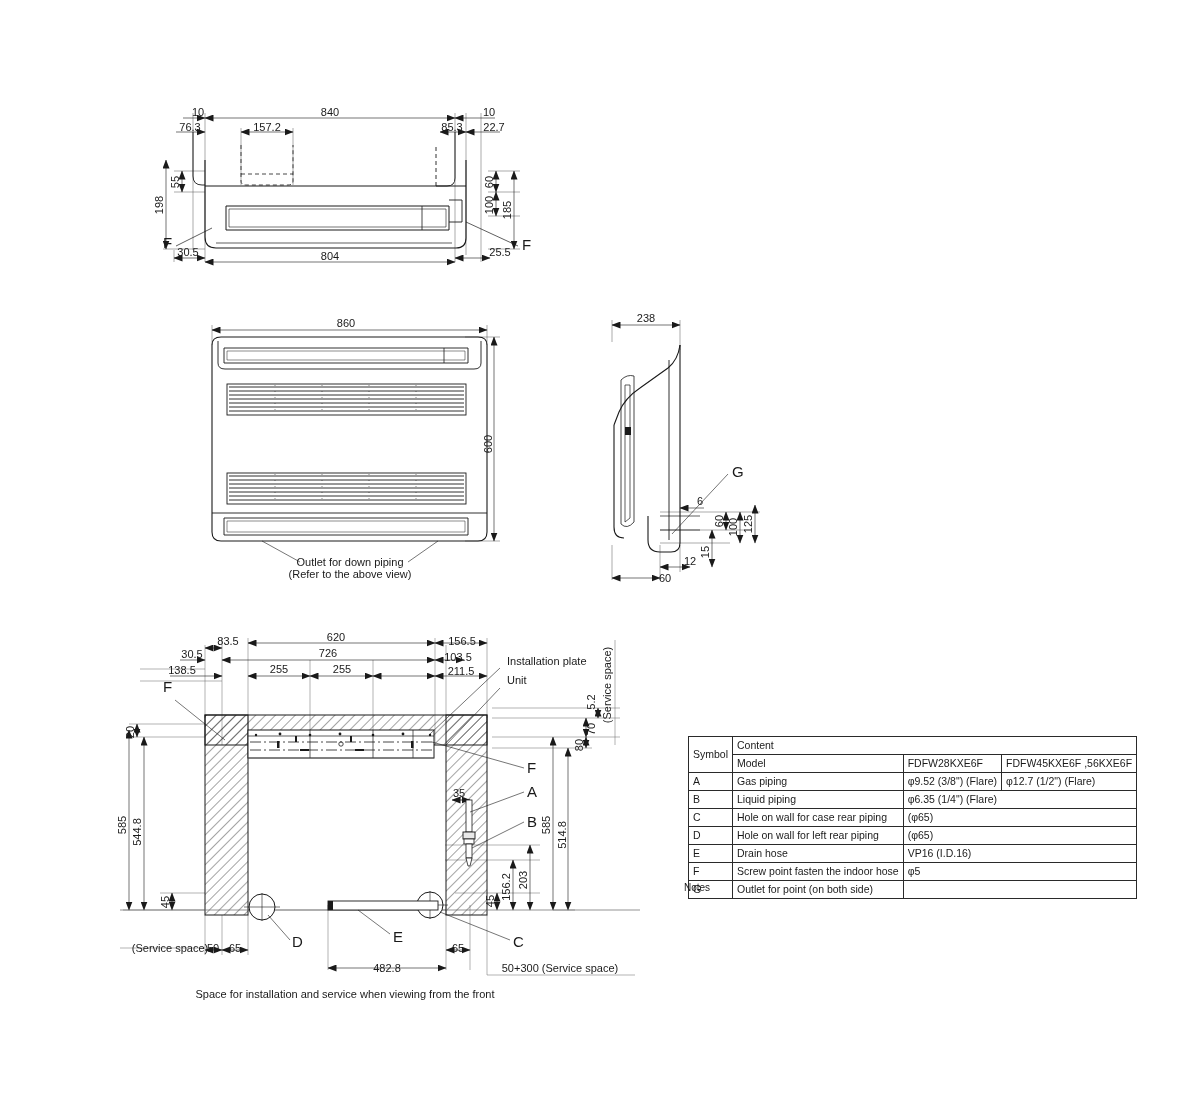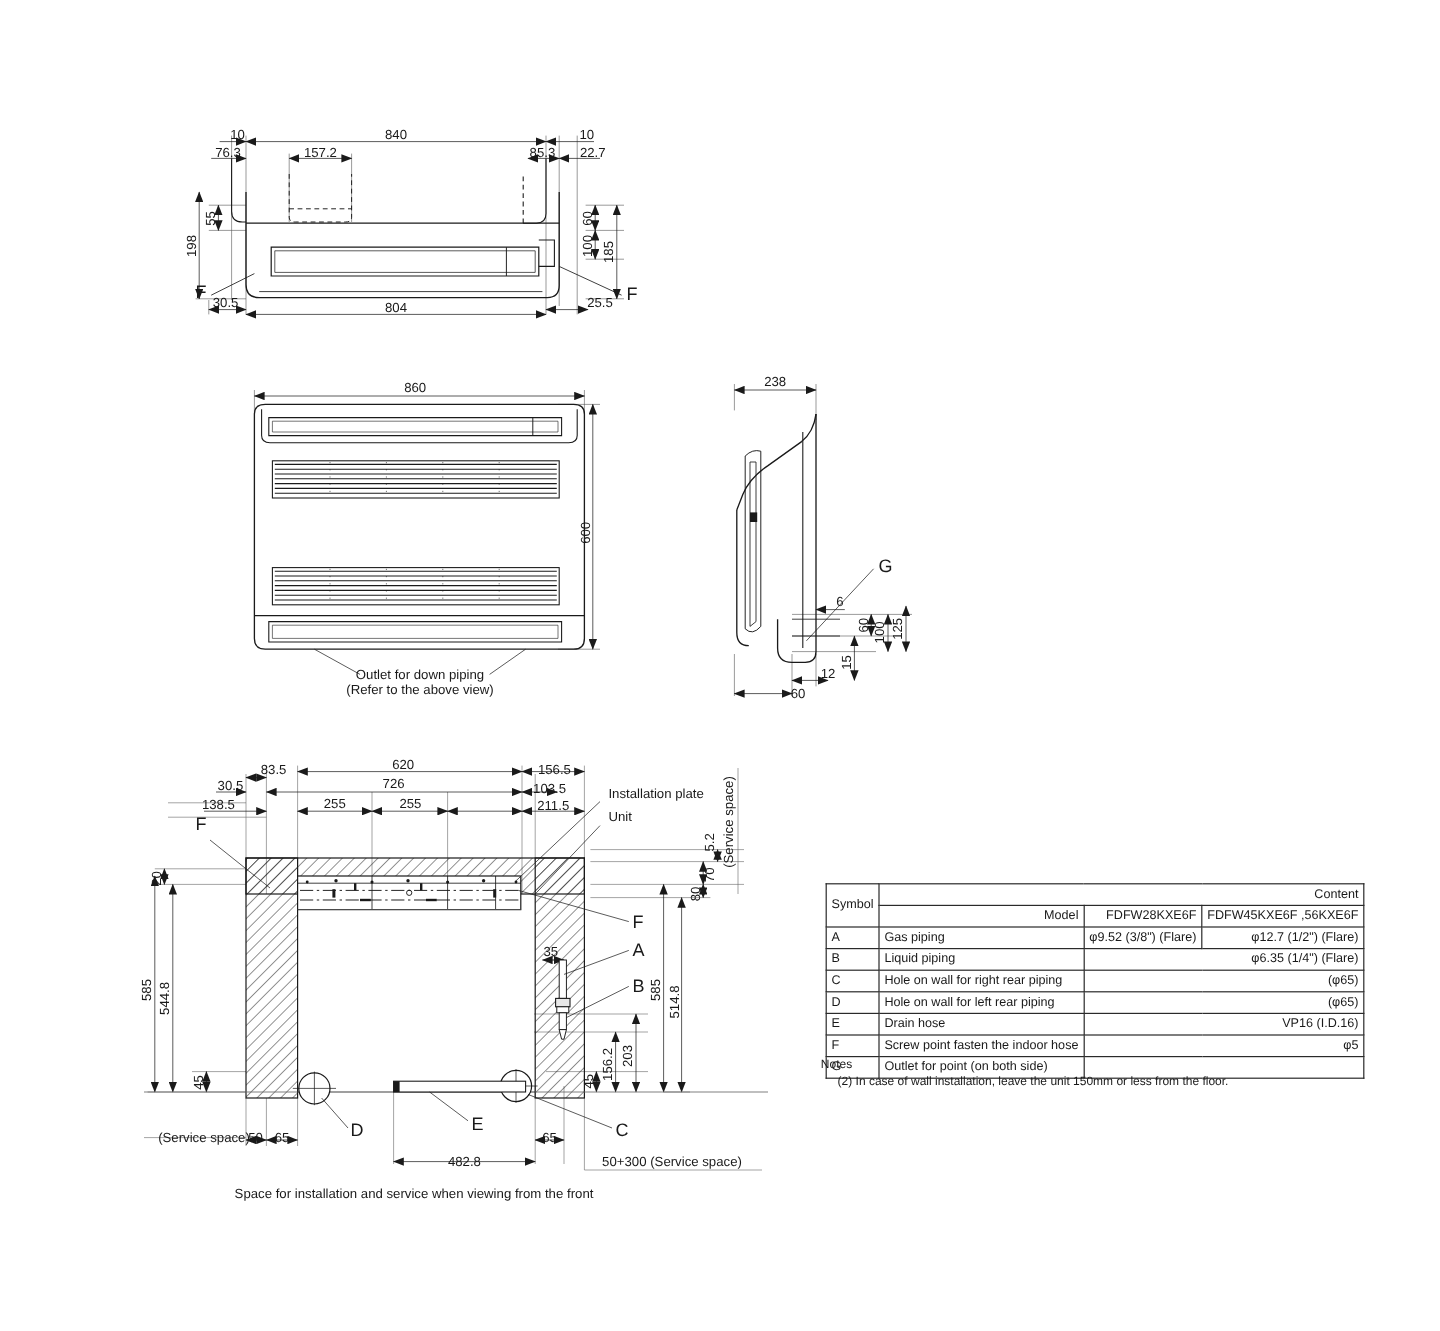--- a/index.html
+++ b/index.html
@@ -9,21 +9,21 @@
   svg{display:block;}
   .dimtxt{font-family:"Liberation Sans", sans-serif;font-size:11px;fill:#1a1a1a;}
   .letter{font-family:"Liberation Sans", sans-serif;font-size:15px;fill:#1a1a1a;}
   .caption{font-family:"Liberation Sans", sans-serif;font-size:11px;fill:#1a1a1a;}
   .tbl{position:absolute;border-collapse:collapse;}
   .tbl td{border:1px solid #2a2a2a;font-size:10.5px;
           font-family:"Liberation Sans", sans-serif;color:#1a1a1a;
           padding:1px 4px;height:15px;line-height:13px;white-space:nowrap;}
   .c-sym{width:40px;}
   .c-desc{width:215px;text-align:left;margin-top:35px;}
-  .c-val{text-align:right;}
+  .c-val{text-align:left;}
   .notes{position:absolute;font-size:10px;line-height:13px;
          font-family:"Liberation Sans", sans-serif;color:#1a1a1a;}
   .notes .nhead{font-size:10px;margin-bottom:1px;}
   .notes .nrow{padding-left:14px;}
 </style>
 </head>
 <body>
 
 <div id="sheet">
 
@@ -484,21 +484,21 @@
       <td class="c-val">φ9.52 (3/8") (Flare)</td>
       <td class="c-val">φ12.7 (1/2") (Flare)</td>
     </tr>
     <tr>
       <td class="c-sym">B</td>
       <td class="c-desc">Liquid piping</td>
       <td class="c-val" colspan="2">φ6.35 (1/4") (Flare)</td>
     </tr>
     <tr>
       <td class="c-sym">C</td>
-      <td class="c-desc">Hole on wall for right rear piping</td>
+      <td class="c-desc">Hole on wall for case rear piping</td>
       <td class="c-val" colspan="2">(φ65)</td>
     </tr>
     <tr>
       <td class="c-sym">D</td>
       <td class="c-desc">Hole on wall for left rear piping</td>
       <td class="c-val" colspan="2">(φ65)</td>
     </tr>
     <tr>
       <td class="c-sym">E</td>
       <td class="c-desc">Drain hose</td>
@@ -512,16 +512,15 @@
     <tr>
       <td class="c-sym">G</td>
       <td class="c-desc">Outlet for point (on both side)</td>
       <td class="c-val" colspan="2"></td>
     </tr>
   </tbody>
 </table>
 
 <div class="notes" style="left:684px;top:881px;width:430px;">
   <div class="nhead">Notes</div>
-  <div class="nrow">(2)  In case of wall installation, leave the unit 150mm or less from the floor.</div>
 </div>
 
 </div>
 
 </body></html>

